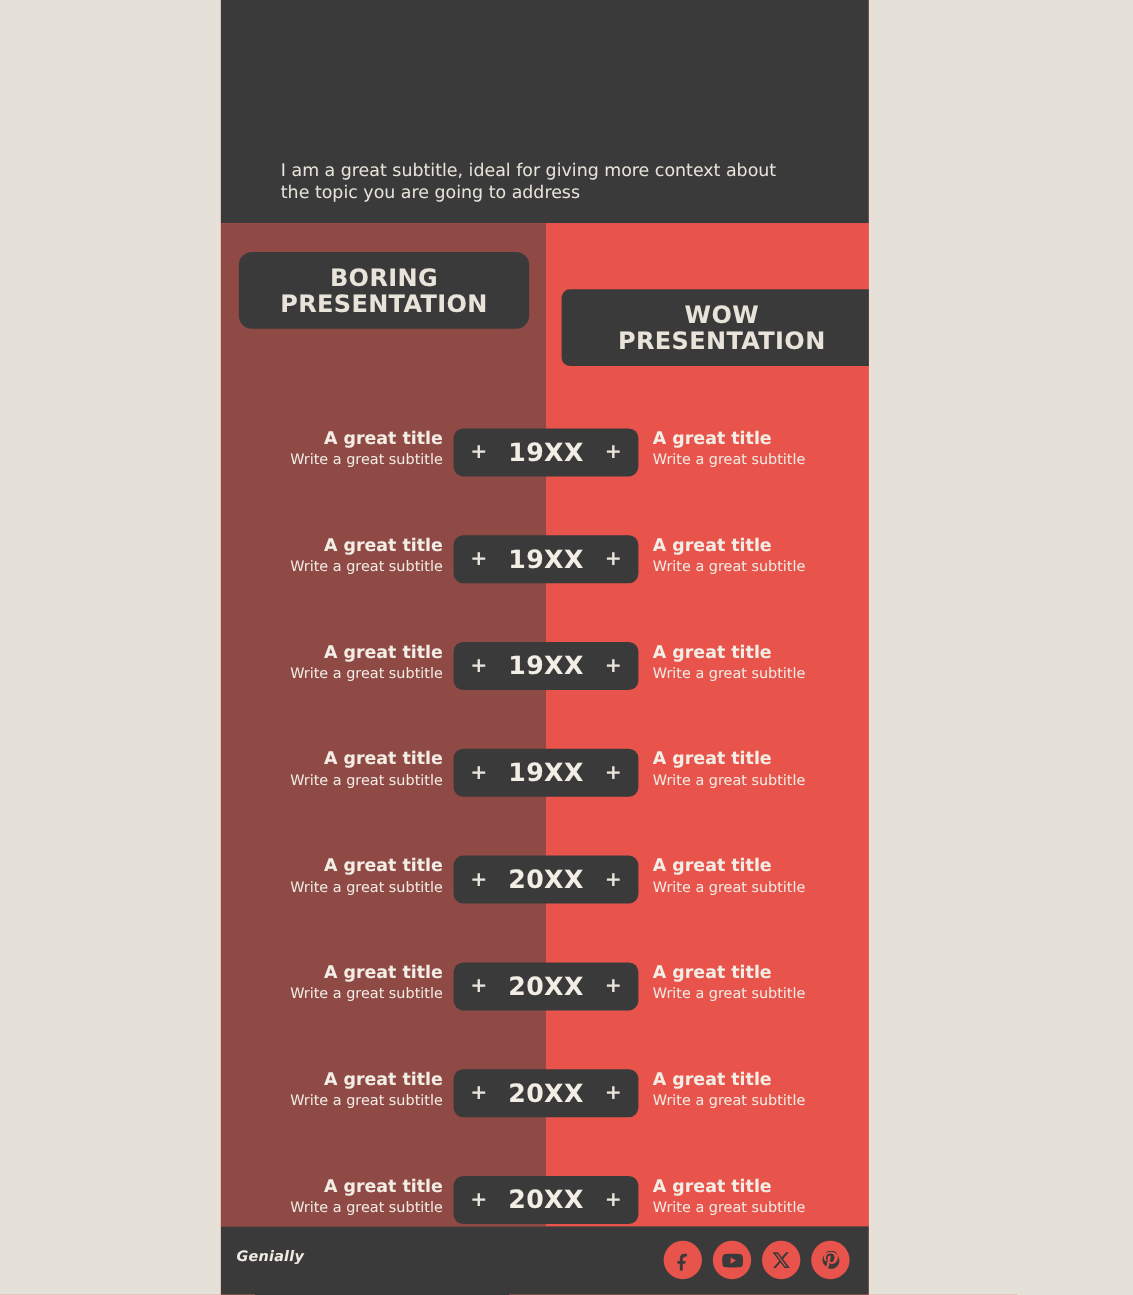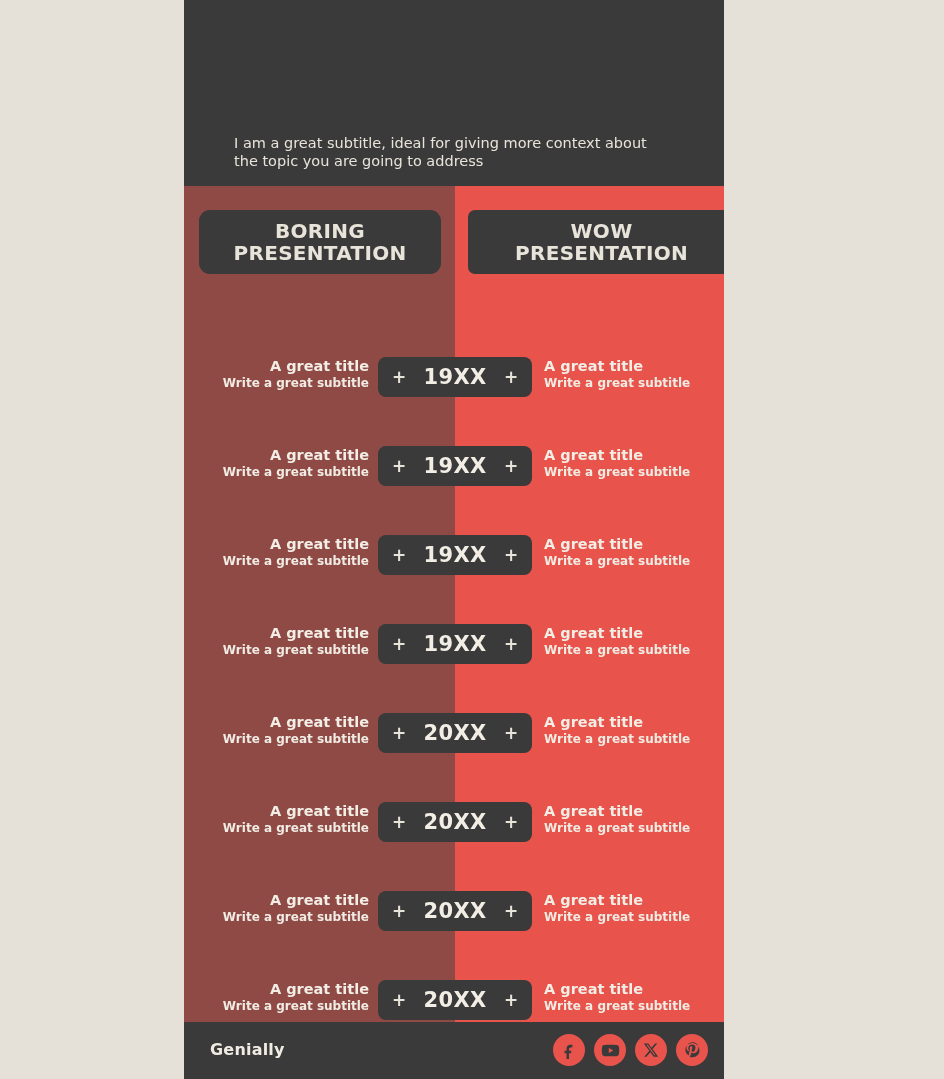--- a/index.html
+++ b/index.html
@@ -87,21 +87,21 @@
     line-height: 22px;
     letter-spacing: .3px;
     display: flex;
     align-items: center;
     justify-content: center;
     text-align: center;
     box-sizing: border-box;
     padding: 0 8px;
   }
   .col-head.left  { left: 15px;  width: 242px; border-radius: 11px; }
-  .col-head.right { left: 284px; width: 267px; }
+  .col-head.right { left: 284px; width: 267px; margin-top: 31px; }
   .col-head span { display: block; }
 
   
   .rows {
     position: absolute;
     left: 0;
     top: 105px;
     width: 540px;
   }
   .row {
@@ -126,21 +126,21 @@
   .side-text.left  { left: 25px;  text-align: right; }
   .side-text.right { left: 360px; text-align: left; }
   .side-title {
     font-size: 14.5px;
     font-weight: bold;
     line-height: 18px;
     color: #f2eee5;
   }
   .side-sub {
     font-size: 12px;
-    font-weight: bold;
+    font-weight: normal;
     line-height: 17px;
     color: #f0ece3;
   }
 
   .year-pill {
     position: absolute;
     left: 194px;
     top: 0;
     width: 154px;
     height: 40px;
@@ -176,25 +176,26 @@
   .footer {
     position: absolute;
     left: 0;
     top: 1022px;
     width: 540px;
     height: 57px;
     background: #3a3a3a;
   }
   .brand {
     position: absolute;
-    left: 26px;
+    left: 13px;
     top: 18px;
     color: #f0ece3;
-    font-size: 16px;
+    font-size: 12px;
     font-weight: bold;
+    font-style: italic;
     letter-spacing: .2px;
   }
   .socials {
     position: absolute;
     right: 16px;
     top: 12px;
     display: flex;
     gap: 9px;
   }
   .soc {

